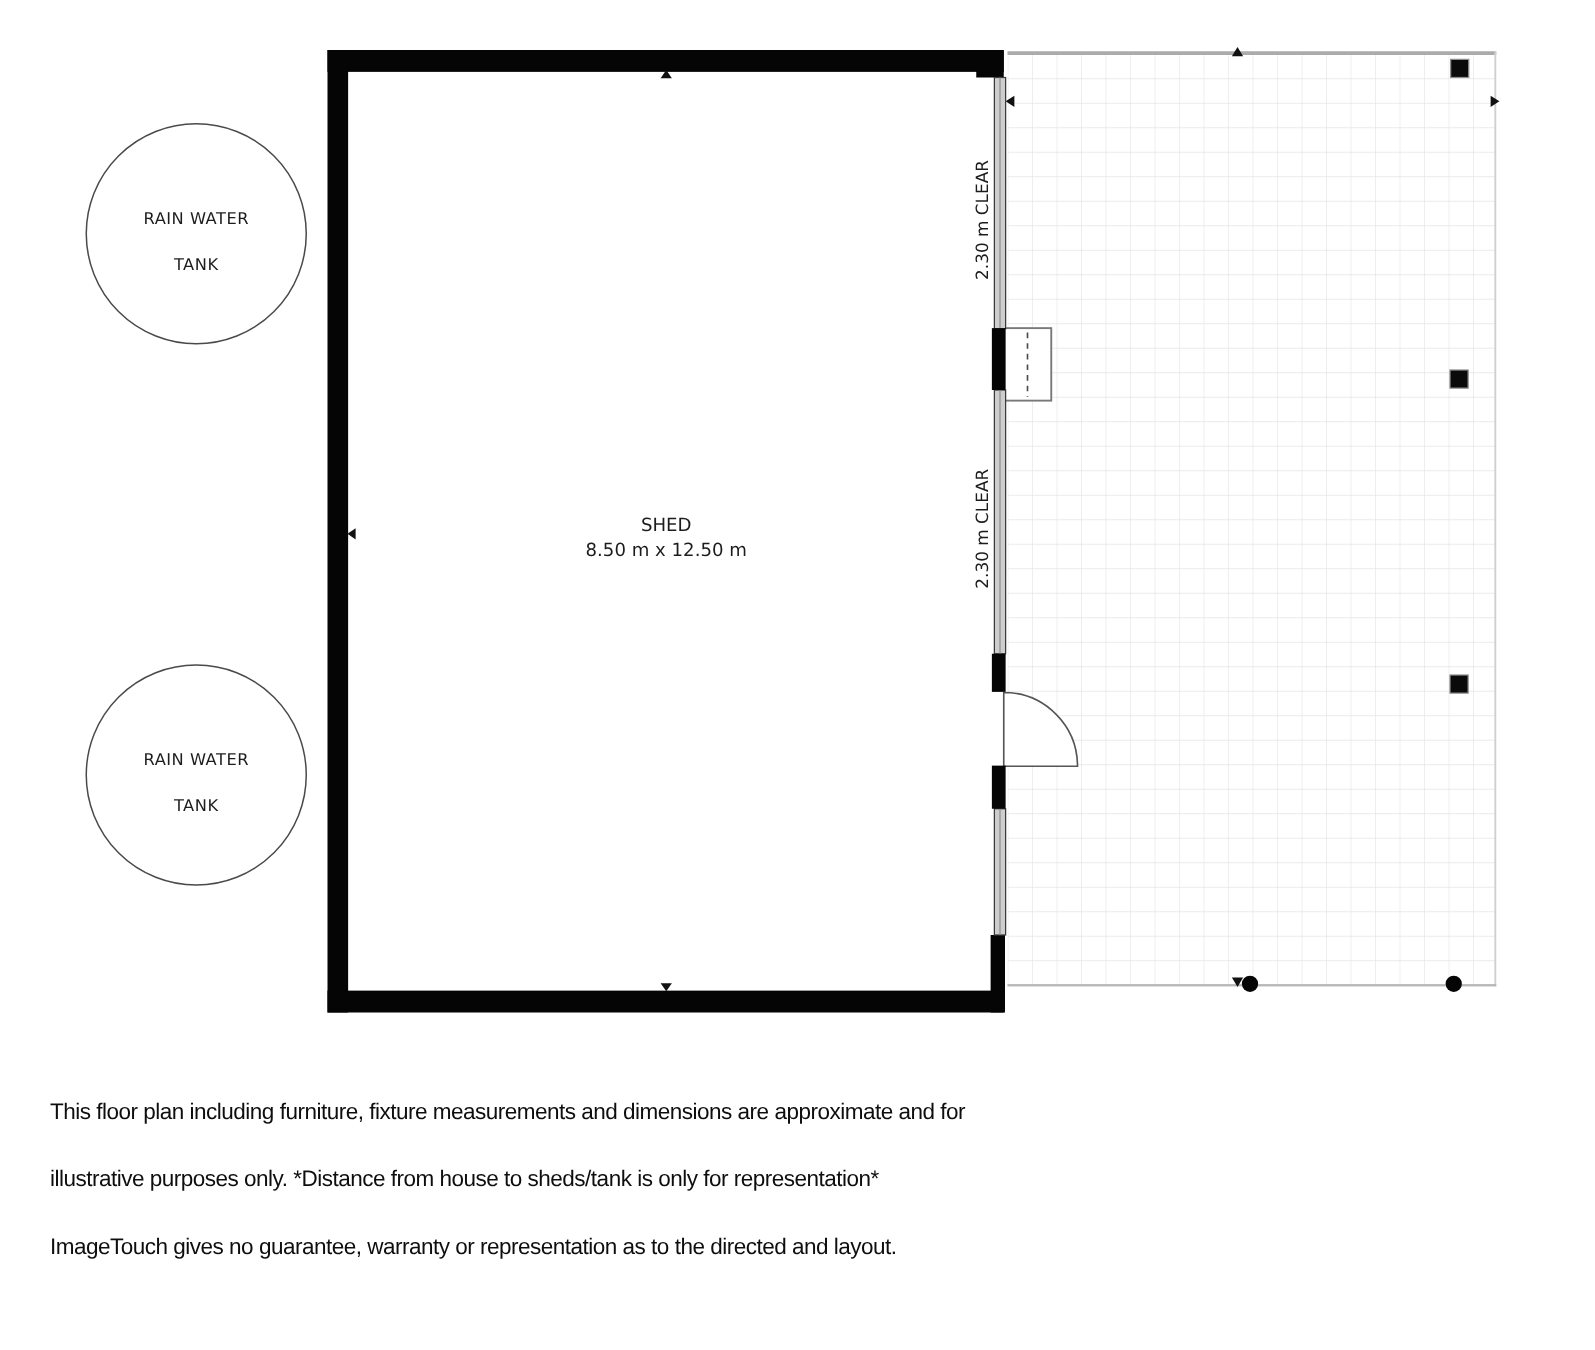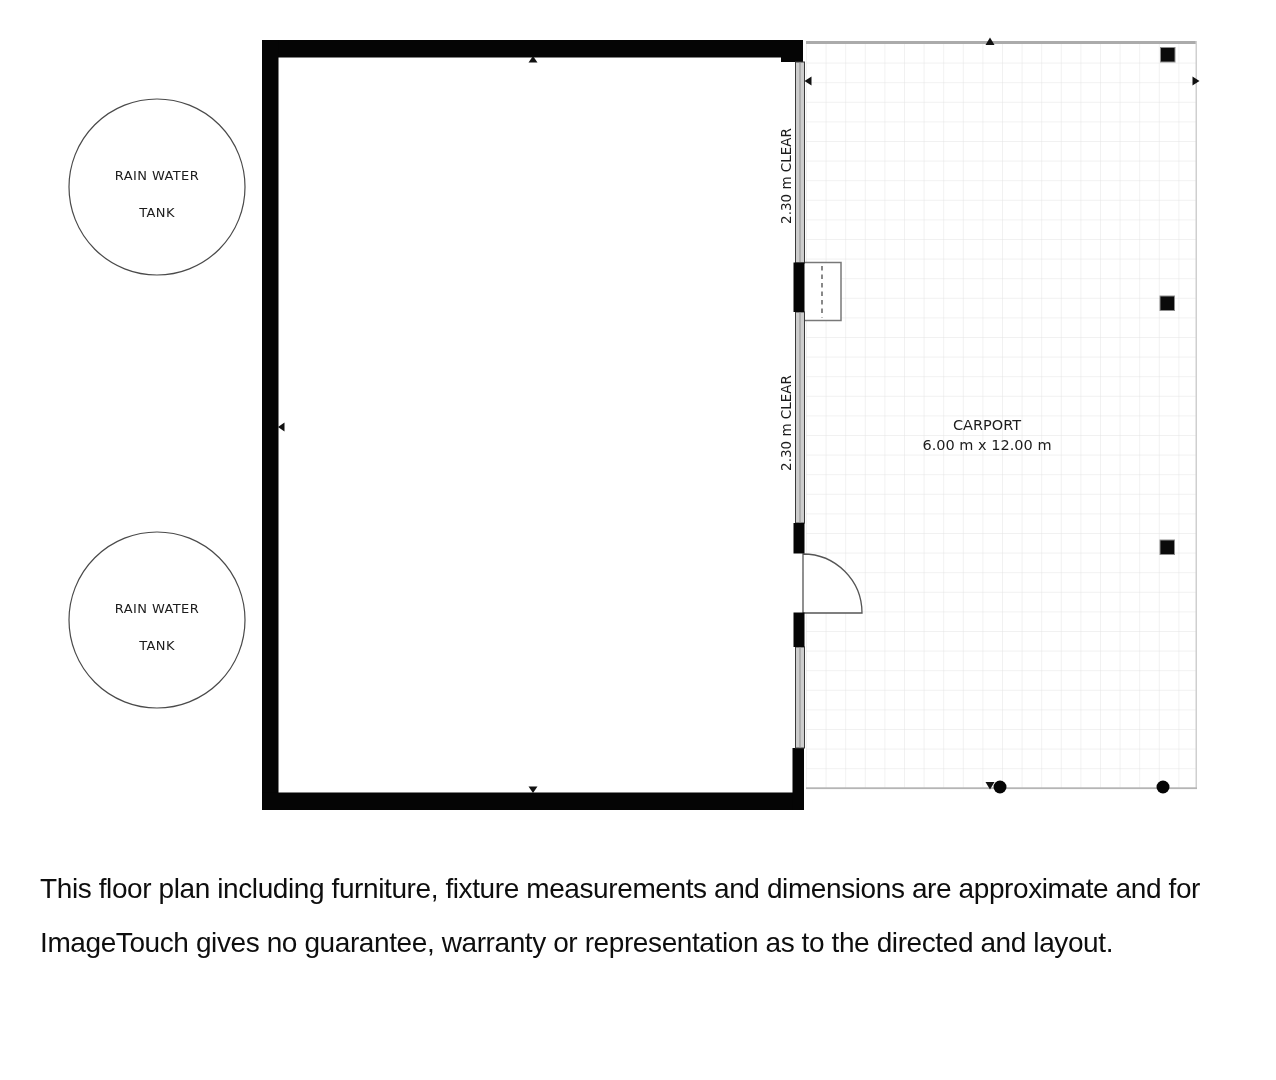--- a/index.html
+++ b/index.html
@@ -28,21 +28,21 @@
     width:130px;height:20px;
     font-size:13.5px;
     line-height:20px;
     transform:rotate(-90deg);
   }
   .disclaimer{
     position:absolute;
     left:40px;top:862px;
     width:1220px;
     font-family:"Liberation Sans", sans-serif;
-    font-size:28px;
+    font-size:18px;
     letter-spacing:-0.4px;
     line-height:54px;
     color:#0e0e0e;
     text-align:left;
   }
 </style>
 </head>
 <body>
 
 <div class="canvas">
@@ -118,28 +118,29 @@
   <div class="label tank-label" style="left:67px;top:157px;">
     <div>RAIN WATER</div>
     <div>TANK</div>
   </div>
 
   <div class="label tank-label" style="left:67px;top:590px;">
     <div>RAIN WATER</div>
     <div>TANK</div>
   </div>
 
+  <div class="label room-label" style="left:433px;top:412px;width:200px;">
+    <div>SHED</div>
+    <div>8.50 m x 12.50 m</div>
+  </div>
 
-  <div class="label room-label" style="left:887px;top:416px;width:200px;">
-    <div>CARPORT</div>
-    <div>6.00 m x 12.00 m</div>
-  </div>
 
   <div class="label clear-label" style="left:721px;top:166px;">2.30 m CLEAR</div>
 
   <div class="label clear-label" style="left:721px;top:413px;">2.30 m CLEAR</div>
 
   <div class="disclaimer">
     <div>This floor plan including furniture, fixture measurements and dimensions are approximate and for</div>
+    <div>illustrative purposes only. *Distance from house to sheds/tank is only for representation*</div>
     <div>ImageTouch gives no guarantee, warranty or representation as to the directed and layout.</div>
   </div>
 
 </div>
 
 </body></html>

